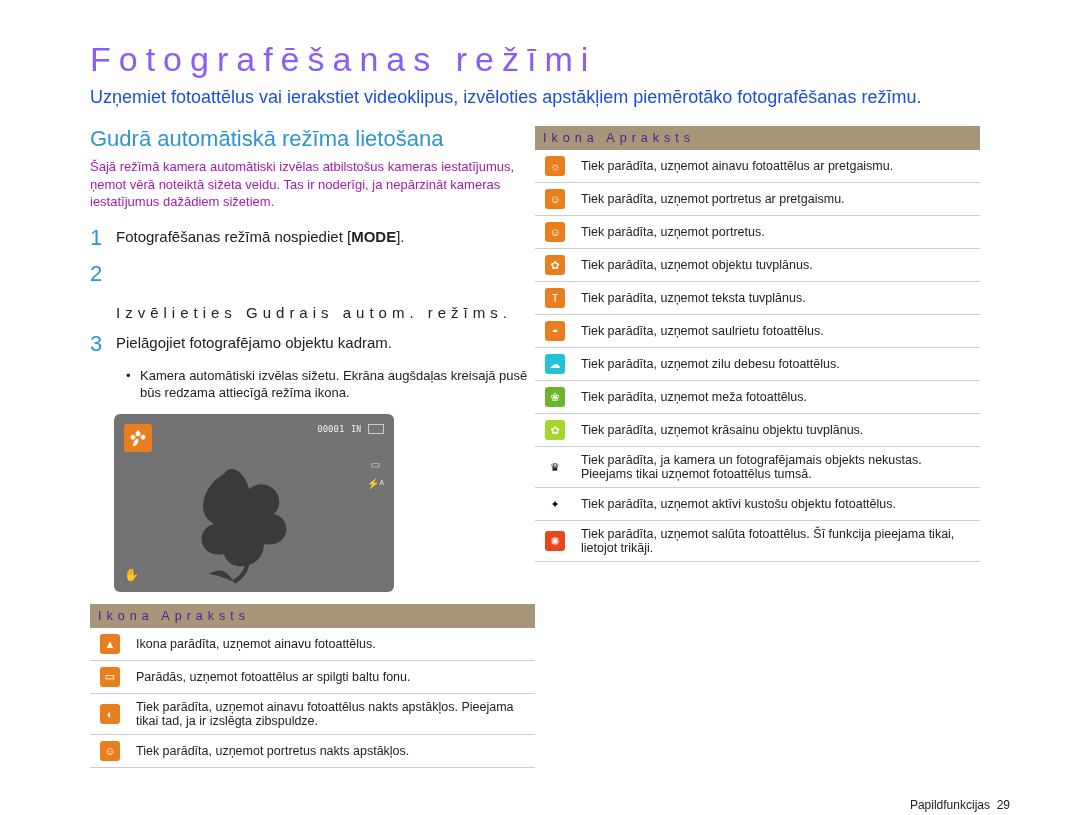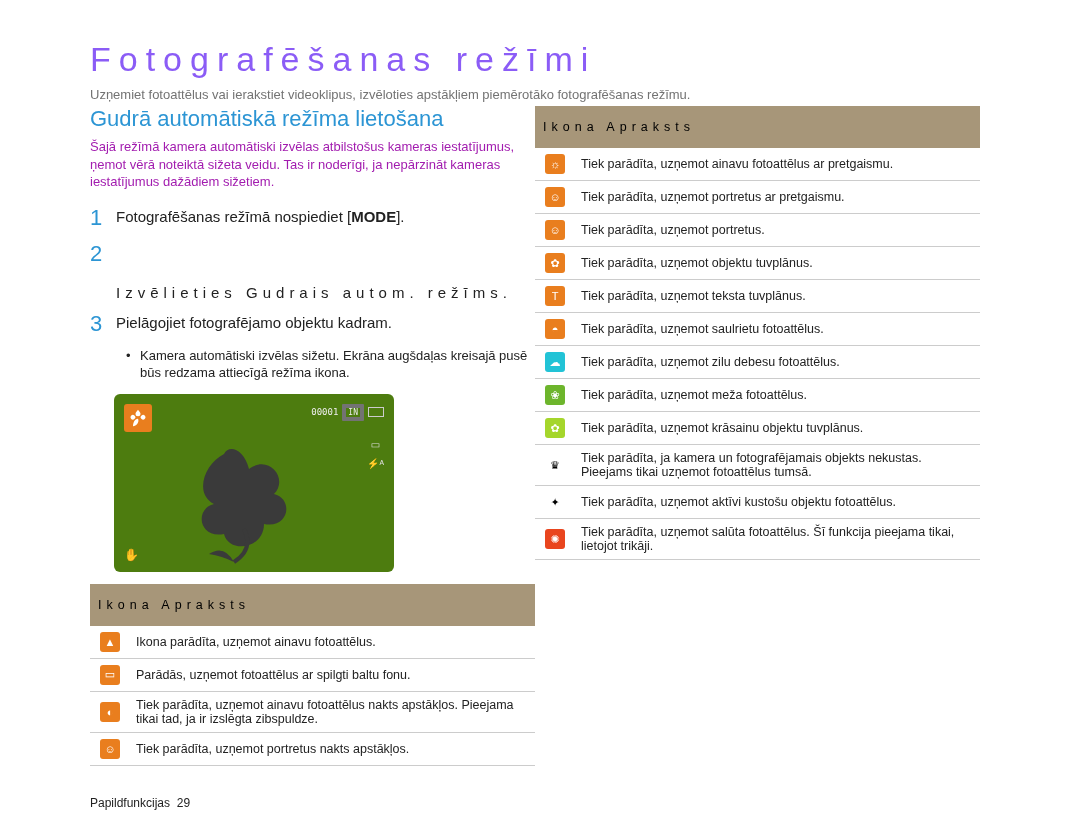--- a/index.html
+++ b/index.html
@@ -14,23 +14,23 @@
     padding: 40px 70px 0 90px;
   }
   h1 {
     color: #8b5cf6;
     font-size: 34px;
     font-weight: normal;
     letter-spacing: 8px;
     margin: 0 0 8px 0;
   }
   .intro {
-    font-size: 13px;
-    color: #737373;
-    margin-bottom: 4px;
+    font-size: 18px;
+    color: #1d4ed8;
+    margin-bottom: 18px;
   }
   .columns {
     display: flex;
   }
   .left { width: 445px; }
   .right { width: 445px; }
   h2 {
     color: #2c95d4;
     font-size: 22px;
     font-weight: normal;
@@ -45,65 +45,65 @@
   .steps .row { display: flex; margin-bottom: 10px; }
   .steps .num { color: #2c95d4; font-size: 22px; width: 26px; flex-shrink: 0; }
   .steps .txt { font-size: 15px; color: #222; padding-top: 3px; }
   .steps .letter { letter-spacing: 5px; margin-top: 40px; }
   .note { font-size: 13px; color: #222; margin-left: 40px; line-height: 1.35; padding-left: 10px; position: relative; }
   .note::before { content: "•"; position: absolute; left: -4px; }
   .lcd {
     margin: 12px 0 12px 24px;
     width: 280px;
     height: 178px;
-    background: #4d7c0f;
+    background: #737373;
     border-radius: 6px;
     position: relative;
   }
   .lcd-icon {
     position: absolute; top: 10px; left: 10px;
     width: 28px; height: 28px; background: #e97e1e; border-radius: 3px;
     display:flex; align-items:center; justify-content:center;
   }
   .lcd-icon svg { width: 20px; height: 20px; }
   .lcd-top { position:absolute; top:10px; right:10px; display:flex; gap:4px; align-items:center; }
   .lcd-top span { font-size:9px; color:#eee; font-family:monospace; }
-  .lcd-top .chip { border:4px solid #737373; padding:0 2px; border-radius:1px; font-size:8px; }
+  .lcd-top .chip { border:1px solid #737373; padding:0 2px; border-radius:1px; font-size:8px; }
   .lcd-right { position:absolute; right:10px; top:45px; display:flex; flex-direction:column; gap:8px; align-items:center; }
   .lcd-right div { color:#ddd; font-size:10px; }
   .lcd-bot { position:absolute; left:10px; bottom:10px; color:#ddd; font-size:12px; }
   .flower { position:absolute; left:60px; top:50px; }
   table.icons {
     width: 100%;
     border-collapse: collapse;
     font-size: 12.5px;
     color: #222;
   }
   table.icons th {
     background: #a79679;
-    color: #000000;
+    color: #4c1d95;
     text-align: left;
-    padding: 14px 8px;
+    padding: 5px 8px;
     font-weight: normal;
     letter-spacing: 5px;
   }
   table.icons td {
     border-bottom: 1px solid #ccc;
     padding: 6px 6px;
     vertical-align: middle;
   }
   table.icons td:first-child { width: 28px; text-align:center; }
   .ico { width: 20px; height: 20px; border-radius: 3px; display:inline-flex; align-items:center; justify-content:center; color:#fff; font-size:11px; }
   .orange { background:#e97e1e; }
   .cyan { background:#22c3d6; }
   .green { background:#6db52c; }
   .lime { background:#a5d62c; }
   .blk { background:transparent; color:#000; }
   .red { background:#e9451e; }
-  .footer { text-align:left; font-size:12px; color:#222; margin-top:30px; }
+  .footer { text-align:right; font-size:12px; color:#222; margin-top:30px; }
 </style>
 </head>
 <body>
 
 <div class="page">
   <h1>Fotografēšanas režīmi</h1>
   <div class="intro">Uzņemiet fotoattēlus vai ierakstiet videoklipus, izvēloties apstākļiem piemērotāko fotografēšanas režīmu.</div>
 
   <div class="columns">
     <div class="left">

